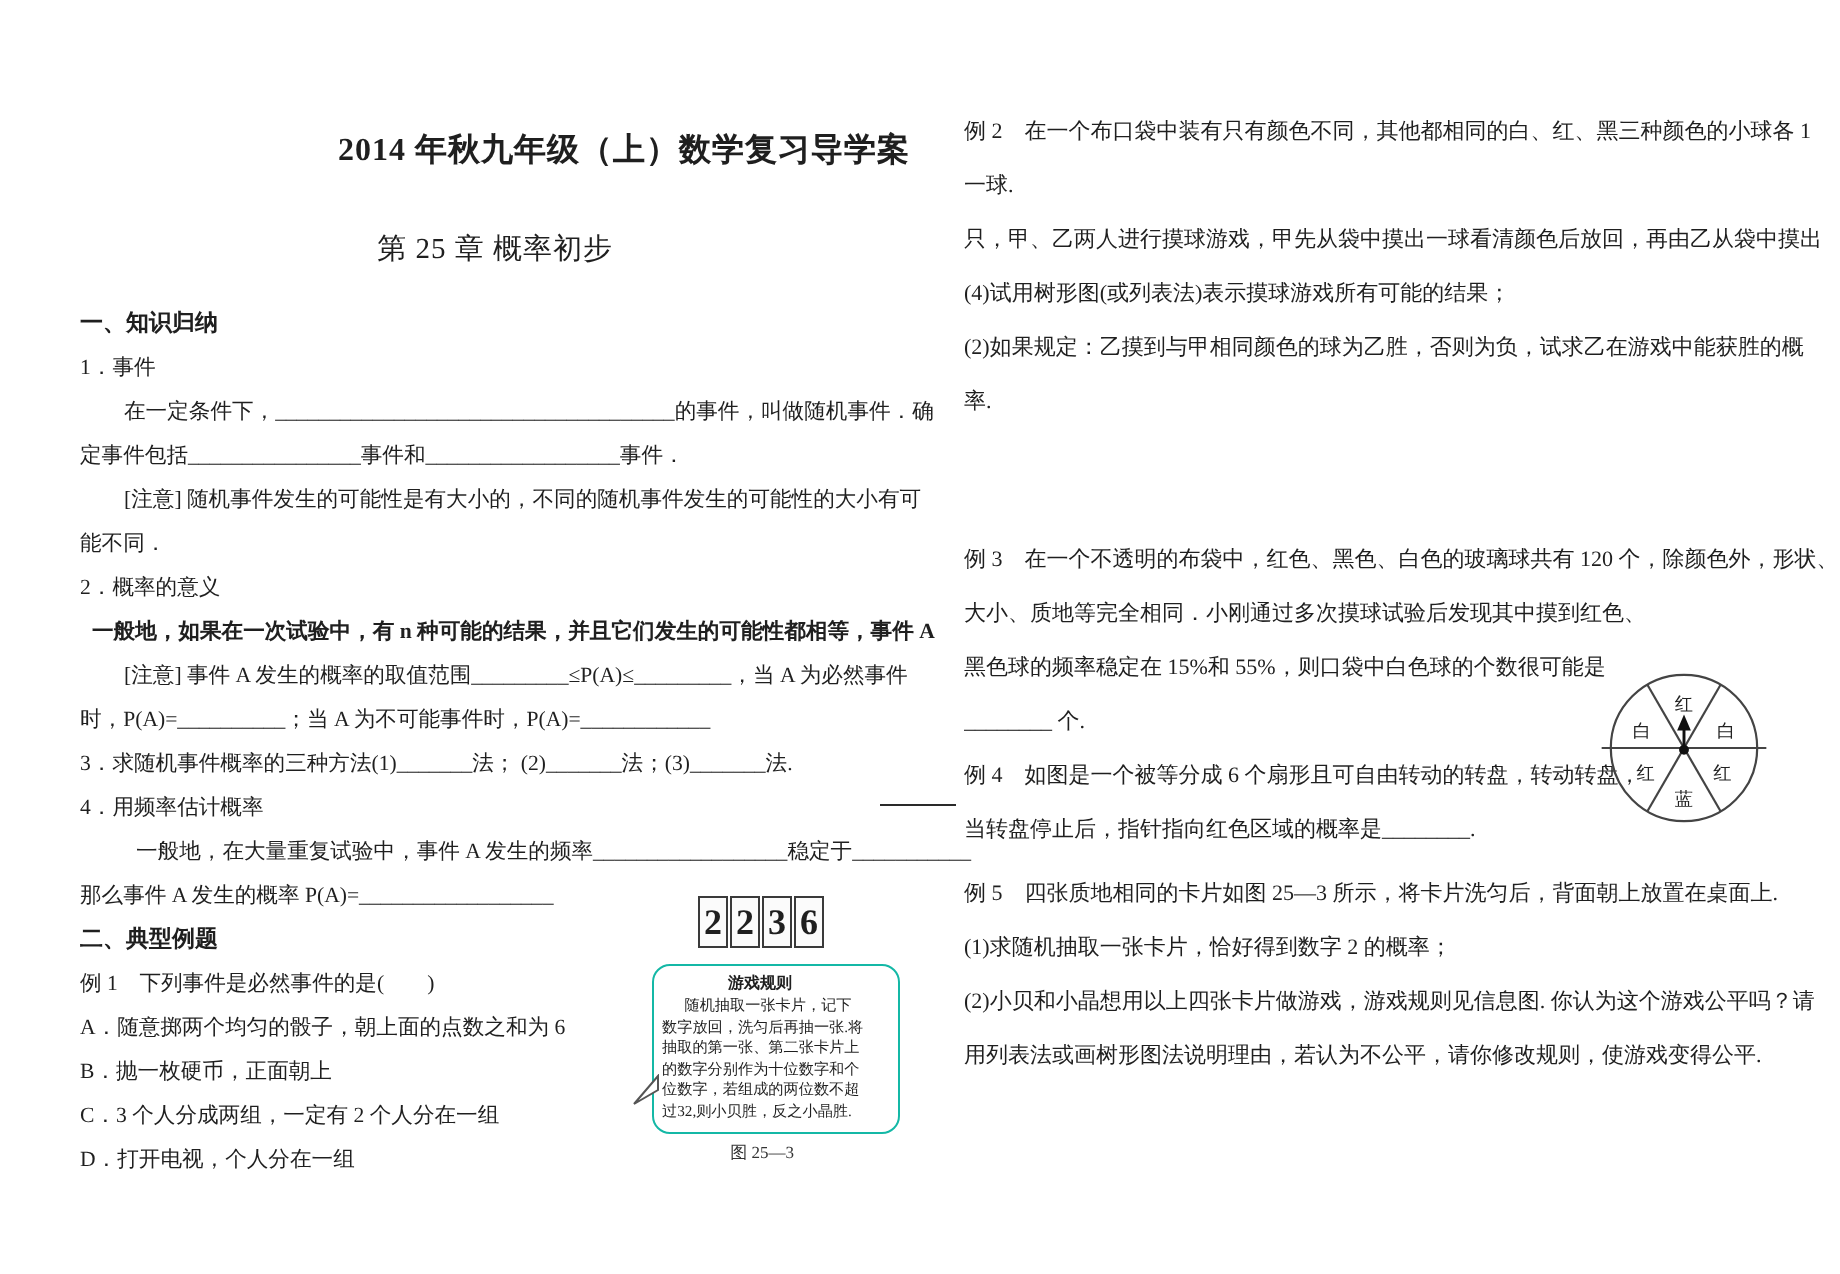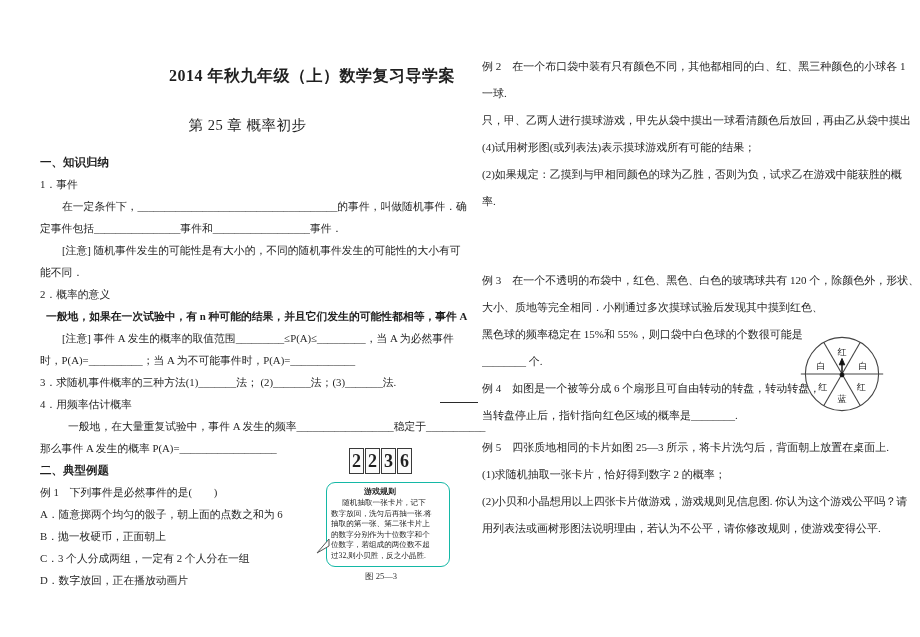--- a/index.html
+++ b/index.html
@@ -65,21 +65,21 @@
     <div class="ln">时，P(A)=__________；当 A 为不可能事件时，P(A)=____________</div>
     <div class="ln">3．求随机事件概率的三种方法(1)_______法；  (2)_______法；(3)_______法.</div>
     <div class="ln">4．用频率估计概率</div>
     <div class="ln ind25">一般地，在大量重复试验中，事件 A 发生的频率__________________稳定于___________</div>
     <div class="ln">那么事件 A 发生的概率 P(A)=__________________</div>
     <div class="ln bold">二、典型例题</div>
     <div class="ln">例 1　下列事件是必然事件的是(　　)</div>
     <div class="ln">A．随意掷两个均匀的骰子，朝上面的点数之和为 6</div>
     <div class="ln">B．抛一枚硬币，正面朝上</div>
     <div class="ln">C．3 个人分成两组，一定有 2 个人分在一组</div>
-    <div class="ln">D．数字放回，正在播放动画片</div>
+    <div class="ln">D．打开电视，个人分在一组</div>
 
     <div class="cards-figure">
       <div class="cards-row">
         <div class="card">2</div>
         <div class="card">2</div>
         <div class="card">3</div>
         <div class="card">6</div>
       </div>
       <div class="rules-box">
         <span class="tail-icon">

